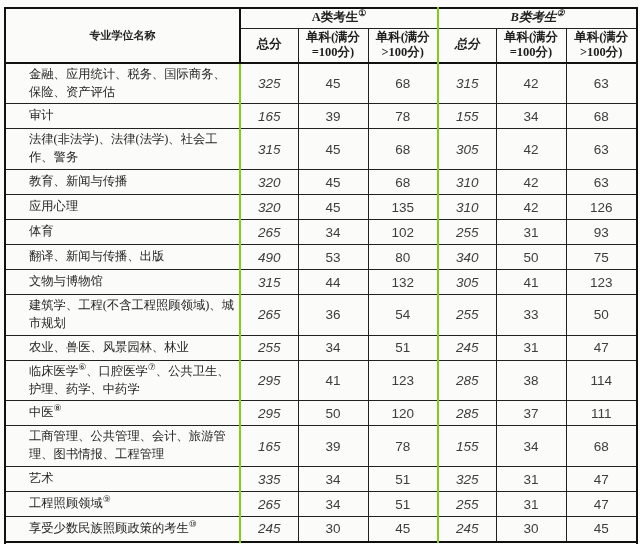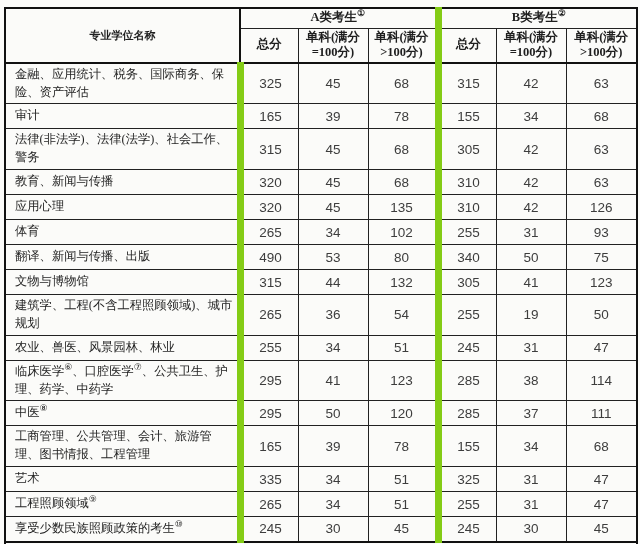--- a/index.html
+++ b/index.html
@@ -20,25 +20,25 @@
     overflow:hidden;
   }
   thead th{
     font-weight:bold;font-size:12.5px;
     white-space:pre-line;line-height:1.25;
   }
   thead{border-bottom:2px solid #111;}
   tr.h1{height:20px;}
   tr.h2{height:34px;}
   th.name-col{border-right:2px solid #111;font-size:11px;}
-  th.grp-b,td.grp{border-left:7px solid #84cc16;}
+  th.grp-b,td.grp{border-left:2px solid #84cc16;font-style:italic;}
   tbody tr{height:25px;}
   td.name{
     text-align:left;font-size:12.3px;line-height:1.45;
-    padding:2px 4px 2px 9px;
+    padding:2px 4px 2px 23px;
   }
   td.num{
     text-align:center;
     font-family:"Liberation Sans","DejaVu Sans",sans-serif;
     font-size:13.5px;color:#3d3d3d;
   }
   tfoot td{
     border-top:2px solid #111;
     font-size:12.3px;text-align:left;height:22px;padding-left:5px;
   }
@@ -148,21 +148,21 @@
         <td class="num grp">305</td>
         <td class="num">41</td>
         <td class="num">123</td>
       </tr>
       <tr>
         <td class="name">建筑学、工程(不含工程照顾领域)、城市规划</td>
         <td class="num grp">265</td>
         <td class="num">36</td>
         <td class="num">54</td>
         <td class="num grp">255</td>
-        <td class="num">19</td>
+        <td class="num">33</td>
         <td class="num">50</td>
       </tr>
       <tr>
         <td class="name">农业、兽医、风景园林、林业</td>
         <td class="num grp">255</td>
         <td class="num">34</td>
         <td class="num">51</td>
         <td class="num grp">245</td>
         <td class="num">31</td>
         <td class="num">47</td>

